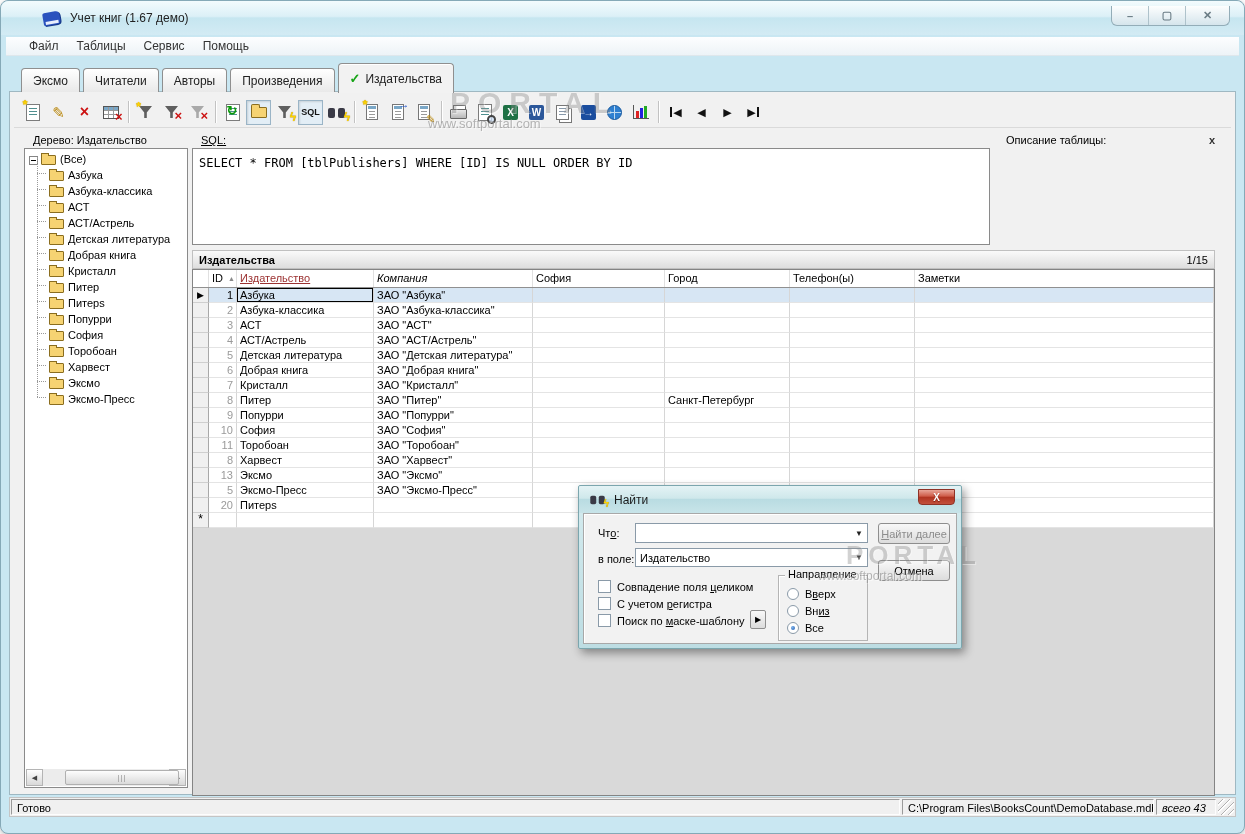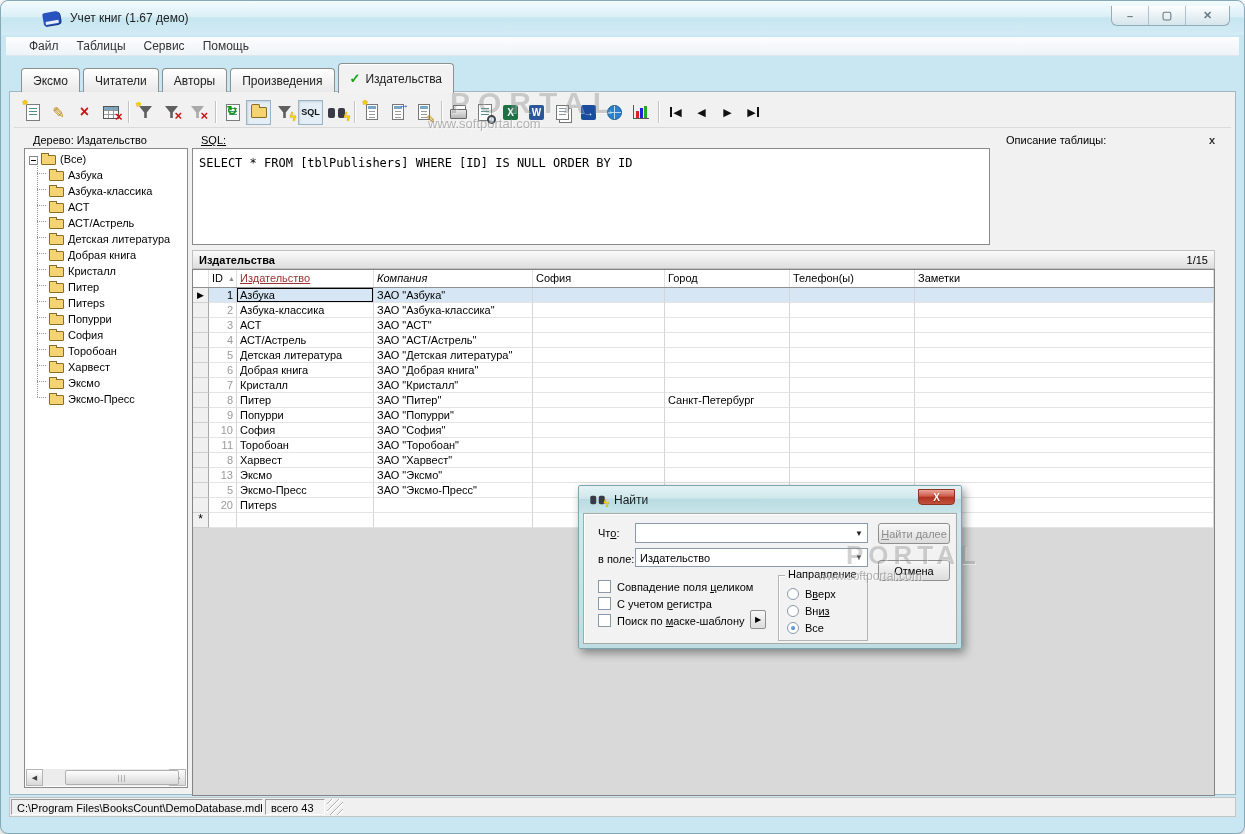--- a/index.html
+++ b/index.html
@@ -651,22 +651,23 @@
             <div class="g-c" style="width: 125px; flex: 0 0 125px;"></div>
             <div class="g-c" style="width: 125px; flex: 0 0 125px;"></div>
             <div class="g-c" style="flex: 1 1 0%;"></div>
           </div>
         </div>
     </div>
 
   </div>
 
   <div class="statusbar">
+    <div class="sb-panel" style="flex:1;">Готово</div>
     <div class="sb-panel" style="width:252px;">C:\Program Files\BooksCount\DemoDatabase.mdb</div>
-    <div class="sb-panel" style="width:60px;">всего 43</div>
+    <div class="sb-panel" style="width:60px;font-style:italic;">всего 43</div>
     <div class="sb-grip"></div>
   </div>
 
 </div>
 
 <div class="dialog">
   <div class="dlg-title">
     <span class="icwrap">
       <span class="ic-binoc"></span>
       <span class="ov-bolt">ϟ</span>

